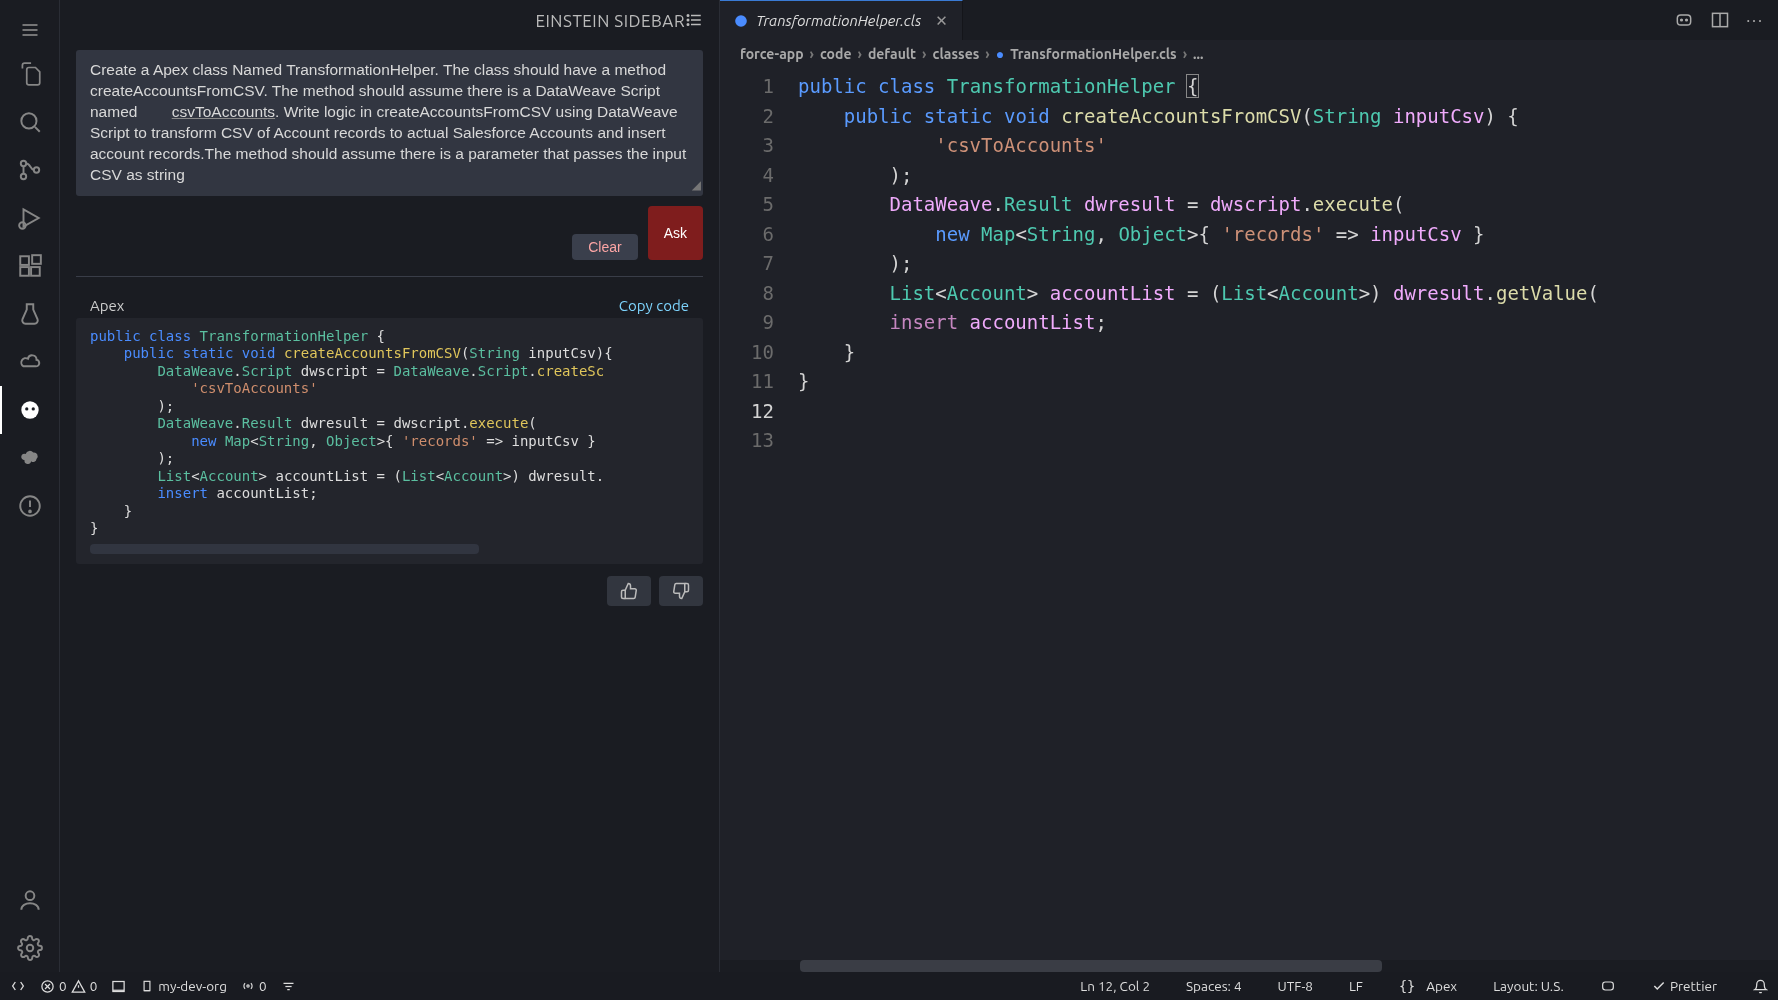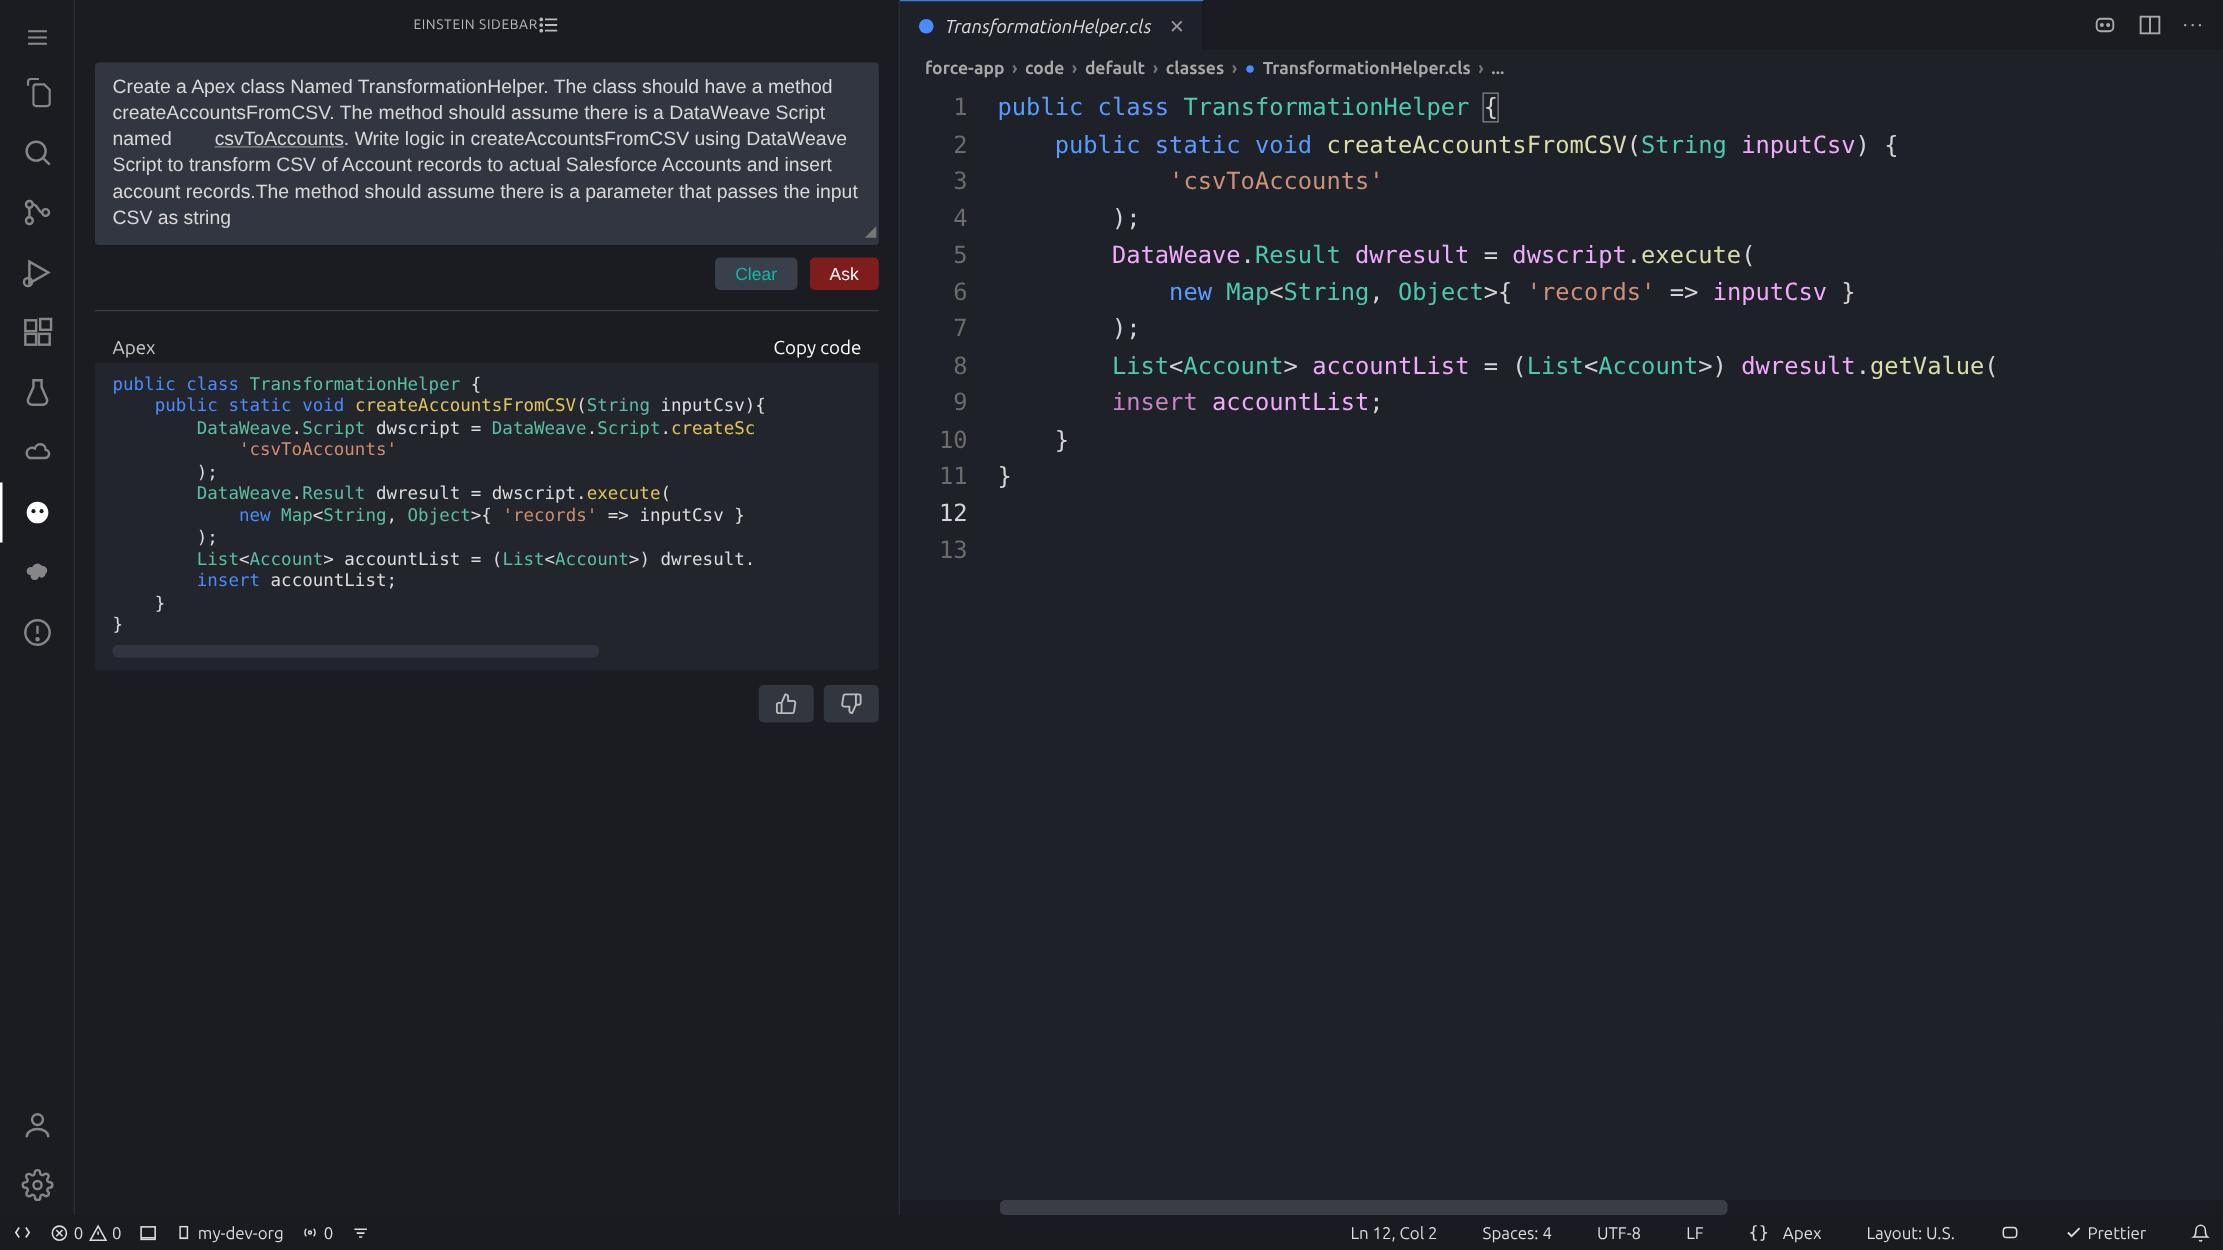--- a/index.html
+++ b/index.html
@@ -41,24 +41,24 @@
 
 .sidebar {
   width: 660px;
   background: #1a1c22;
   display: flex;
   flex-direction: column;
   border-right: 1px solid #2a2d35;
 }
 .sidebar-header {
   height: 40px;
-  display: flex; align-items: center; justify-content: center;
+  display: flex; align-items: center; justify-content: flex-end;
   padding: 0 16px;
   color: #bbb;
-  font-size: 11px;
+  font-size: 17px;
   letter-spacing: 0.5px;
 }
 .sidebar-header .title { font-weight: 400; }
 .sidebar-body { padding: 10px 16px; display: flex; flex-direction: column; }
 
 .prompt-box {
   background: #323641;
   border-radius: 3px;
   padding: 10px 14px;
   color: #d8d8d8;
@@ -68,32 +68,32 @@
   position: relative;
   font-family: -apple-system, sans-serif;
 }
 .prompt-box .underline { text-decoration: underline; text-decoration-color: #888; margin-left: 30px; }
 .prompt-box .resize { position: absolute; right: 2px; bottom: 2px; color: #777; font-size: 12px; }
 
 .btn-row { display: flex; justify-content: flex-end; gap: 10px; margin-top: 10px; }
 .btn {
   padding: 5px 16px; border-radius: 4px; font-size: 14px; cursor: pointer; border: none;
 }
-.btn-clear { background: #3a3f4c; color: #14b8a6; }
+.btn-clear { background: #3a3f4c; color: #fca5a5; margin-top: 28px; }
 .btn-ask { background: #7f1d1d; color: #fff; }
 
 .divider { height: 1px; background: #393d48; margin: 16px 0; }
 
 .code-card-head {
   display: flex; justify-content: space-between; align-items: center;
   padding: 4px 14px;
   font-size: 15px;
 }
 .code-card-head .lang { color: #ccc; }
-.code-card-head .copy { color: #ffffff; cursor: pointer; margin-left: 47px; }
+.code-card-head .copy { color: #7dd3fc; cursor: pointer; margin-left: 47px; }
 
 .code-block {
   background: #23252c;
   border-radius: 3px;
   margin: 0 0px;
   padding: 10px 14px;
   font-family: "Menlo","Consolas",monospace;
   font-size: 14px;
   line-height: 1.25;
   white-space: pre;

